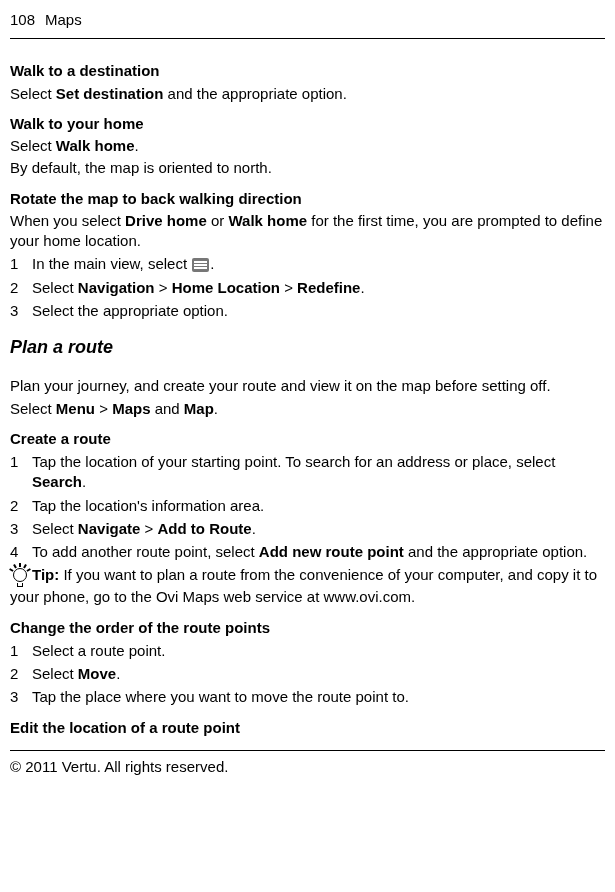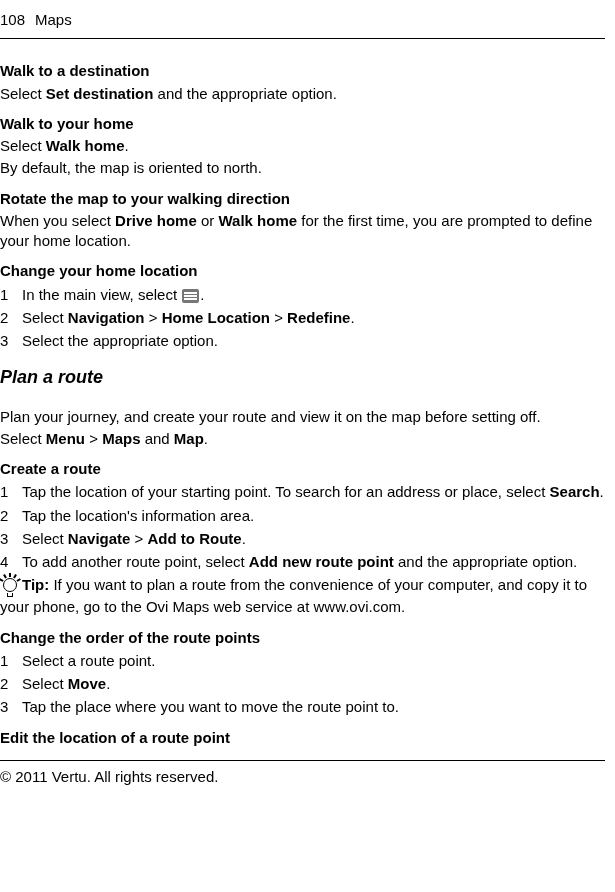--- a/index.html
+++ b/index.html
@@ -9,21 +9,21 @@
     background: #fff;
     font-family: Arial, Helvetica, sans-serif;
     font-size: 15px;
     color: #000;
     line-height: 1.35;
   }
   .page {
     width: 615px;
     min-height: 892px;
     box-sizing: border-box;
-    padding: 10px 10px 8px 0;
+    padding: 10px 10px 8px 10px;
     position: relative;
   }
   .header-row {
     display: flex;
     gap: 10px;
     font-size: 15px;
     padding-bottom: 4px;
   }
   .hr {
     border: none;
@@ -171,26 +171,25 @@
 <div class="para">
   <span>Select </span><span class="bold">Set destination</span><span> and the appropriate option.</span>
 </div>
 
 <div class="section-heading block">Walk to your home</div>
 <div class="para">
   <span>Select </span><span class="bold">Walk home</span><span>.</span>
 </div>
 <div class="para">By default, the map is oriented to north.</div>
 
-<div class="section-heading block">Rotate the map to your walking direction</div>
+<div class="section-heading block">Rotate the map to back walking direction</div>
 <div class="para">
   <span>When you select </span><span class="bold">Drive home</span><span> or </span><span class="bold">Walk home</span><span> for the first time, you are prompted to define your home location.</span>
 </div>
 
-<div class="section-heading block">Change your home location</div>
 <ol class="steps">
   <li>
     <span class="num">1</span>
     <span class="body">
       <span>In the main view, select </span><span class="icon-menu"></span><span>.</span>
     </span>
   </li>
   <li>
     <span class="num">2</span>
     <span class="body">

